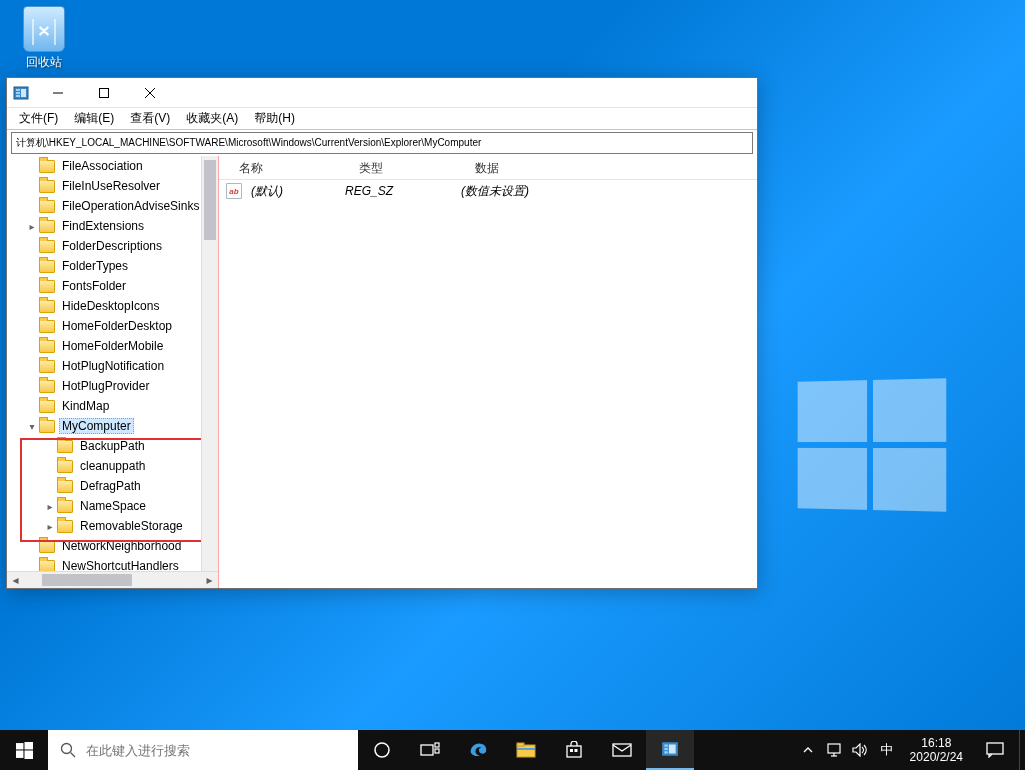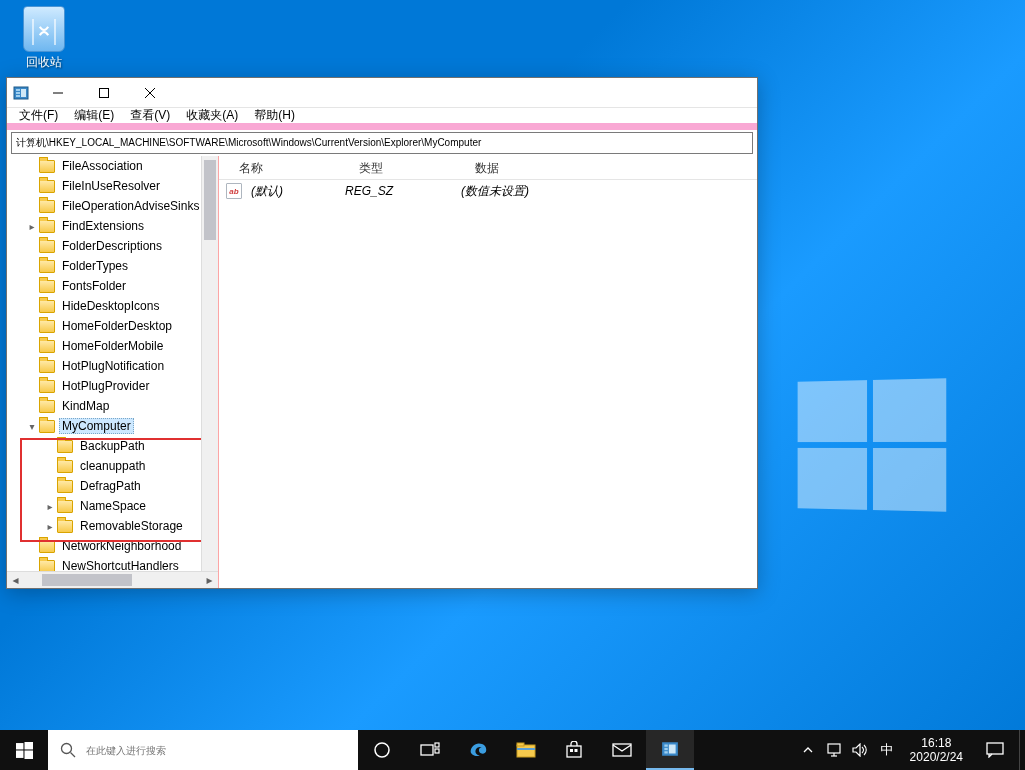--- a/index.html
+++ b/index.html
@@ -18,21 +18,21 @@
 .desktop-icon span{text-shadow:1px 1px 2px rgba(0,0,0,.6);}
 
 
 .window{position:absolute;left:6px;top:77px;width:752px;height:512px;background:#fff;border:1px solid #707070;display:flex;flex-direction:column;box-shadow:0 4px 20px rgba(0,0,0,.25);}
 .titlebar{height:30px;display:flex;align-items:center;padding-left:6px;background:#fff;border-bottom:1px solid #e5e5e5;}
 .titlebar .app-icon{width:16px;height:16px;margin-right:6px;display:flex;align-items:center;justify-content:center;}
 .titlebar .title{flex:1;color:#000;}
 .win-controls{display:flex;height:100%;}
 .win-controls div{width:46px;height:100%;display:flex;align-items:center;justify-content:center;cursor:pointer;font-family:"Segoe MDL2 Assets",sans-serif;font-size:10px;}
 
-.menubar{height:22px;display:flex;align-items:center;padding:0 4px;background:#fff;border-bottom:7px solid #f9a8d4;}
+.menubar{height:22px;display:flex;align-items:center;padding:0 4px;background:#fff;border-bottom:1px solid #f9a8d4;}
 .menubar span{padding:2px 8px;cursor:pointer;}
 
 .addressbar{height:22px;margin:2px 4px;border:1px solid #7a7a7a;background:#fff;}
 .addressbar input{width:100%;height:100%;border:none;outline:none;padding:0 4px;font-size:10px;background:transparent;}
 
 .content{flex:1;display:flex;min-height:0;}
 .sidebar{width:212px;border-right:1px solid #fca5a5;display:flex;flex-direction:column;position:relative;}
 .tree{flex:1;overflow:hidden;position:relative;}
 .tree-inner{position:absolute;left:0;top:0;right:0;}
 .scrollbar-v{width:17px;background:#f0f0f0;border-left:1px solid #ddd;position:absolute;right:0;top:0;bottom:17px;}
@@ -60,21 +60,21 @@
 .list-body{flex:1;padding:2px 0;font-style:italic;}
 .row{height:18px;display:flex;align-items:center;}
 .row .icon{width:22px;display:flex;align-items:center;justify-content:center;margin-left:4px;}
 .row .str-icon{width:16px;height:16px;border:1px solid #aeb6bf;background:#fff;display:flex;align-items:center;justify-content:center;font-size:8px;color:#d04040;font-weight:bold;border-radius:1px;}
 .row span.cell{padding:0 6px;}
 
 
 .taskbar{position:absolute;left:0;right:0;bottom:0;height:40px;background:#101010;display:flex;align-items:stretch;color:#fff;}
 .taskbar .start{width:48px;display:flex;align-items:center;justify-content:center;cursor:pointer;}
 .taskbar .search{flex:0 0 310px;background:#fff;color:#555;display:flex;align-items:center;padding:0 12px;gap:10px;margin:0;}
-.taskbar .search input{border:none;outline:none;flex:1;font-size:10px;background:transparent;color:#6d28d9;}
+.taskbar .search input{border:none;outline:none;flex:1;font-size:13px;background:transparent;color:#6d28d9;}
 .taskbar .tb-icons{display:flex;align-items:stretch;}
 .taskbar .tb-icons .tb-btn{width:48px;display:flex;align-items:center;justify-content:center;cursor:pointer;}
 .taskbar .tb-btn.active{background:#272727;border-bottom:2px solid #76b9ed;}
 .taskbar .spacer{flex:1;}
 .taskbar .tray{display:flex;align-items:center;gap:8px;padding:0 4px;cursor:pointer;}
 .taskbar .tray .sysicon{width:18px;display:flex;justify-content:center;font-size:13px;}
 .taskbar .ime{font-size:13px;padding:0 4px;}
 .taskbar .clock{text-align:center;font-size:12px;line-height:14px;padding:0 8px;display:flex;flex-direction:column;justify-content:center;cursor:pointer;}
 .taskbar .notif{width:48px;display:flex;align-items:center;justify-content:center;cursor:pointer;}
 .taskbar .showdesk{width:6px;border-left:1px solid #444;cursor:pointer;}

